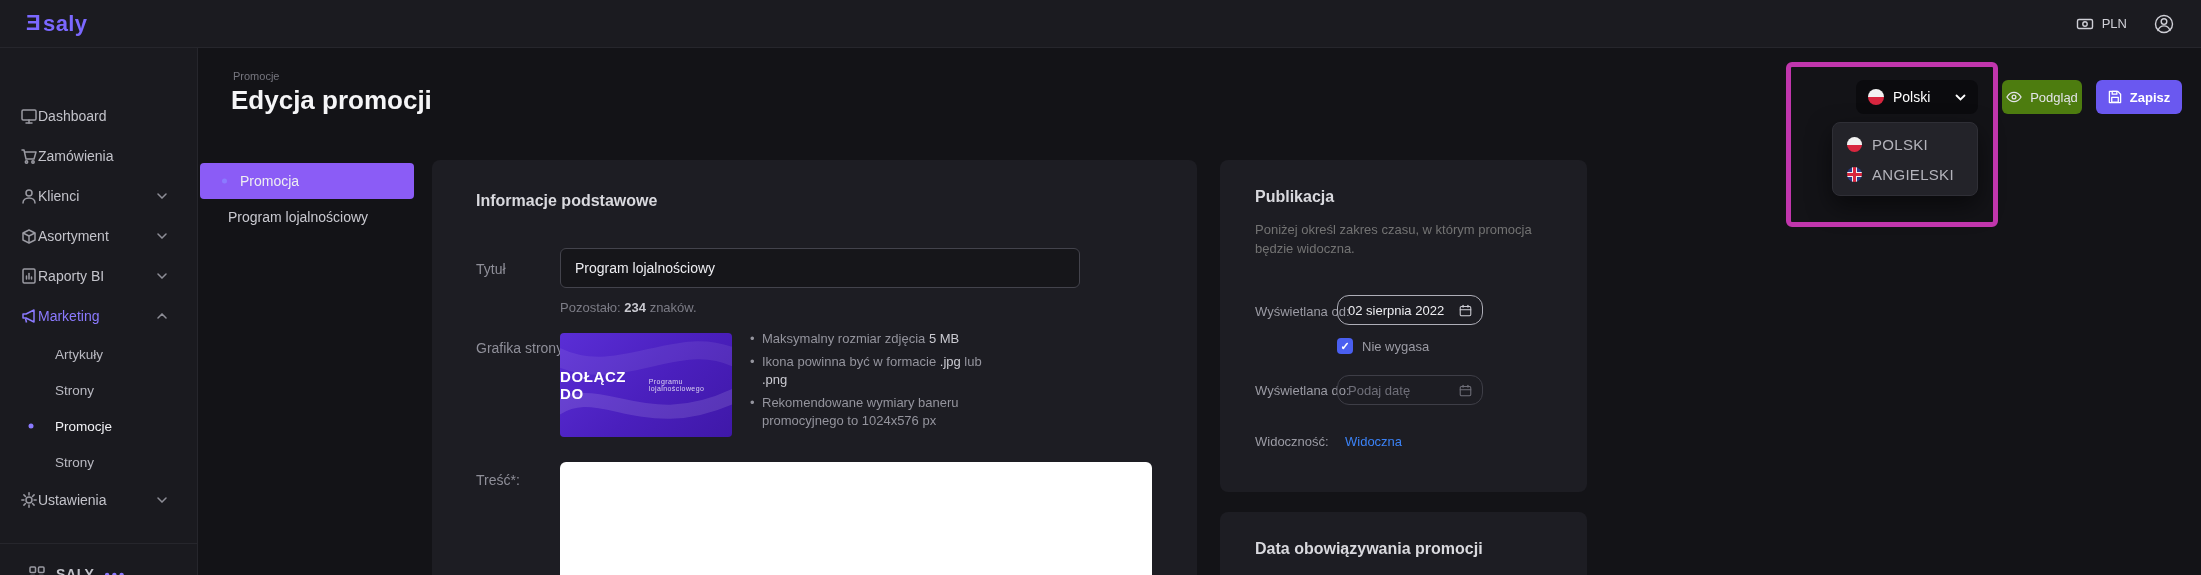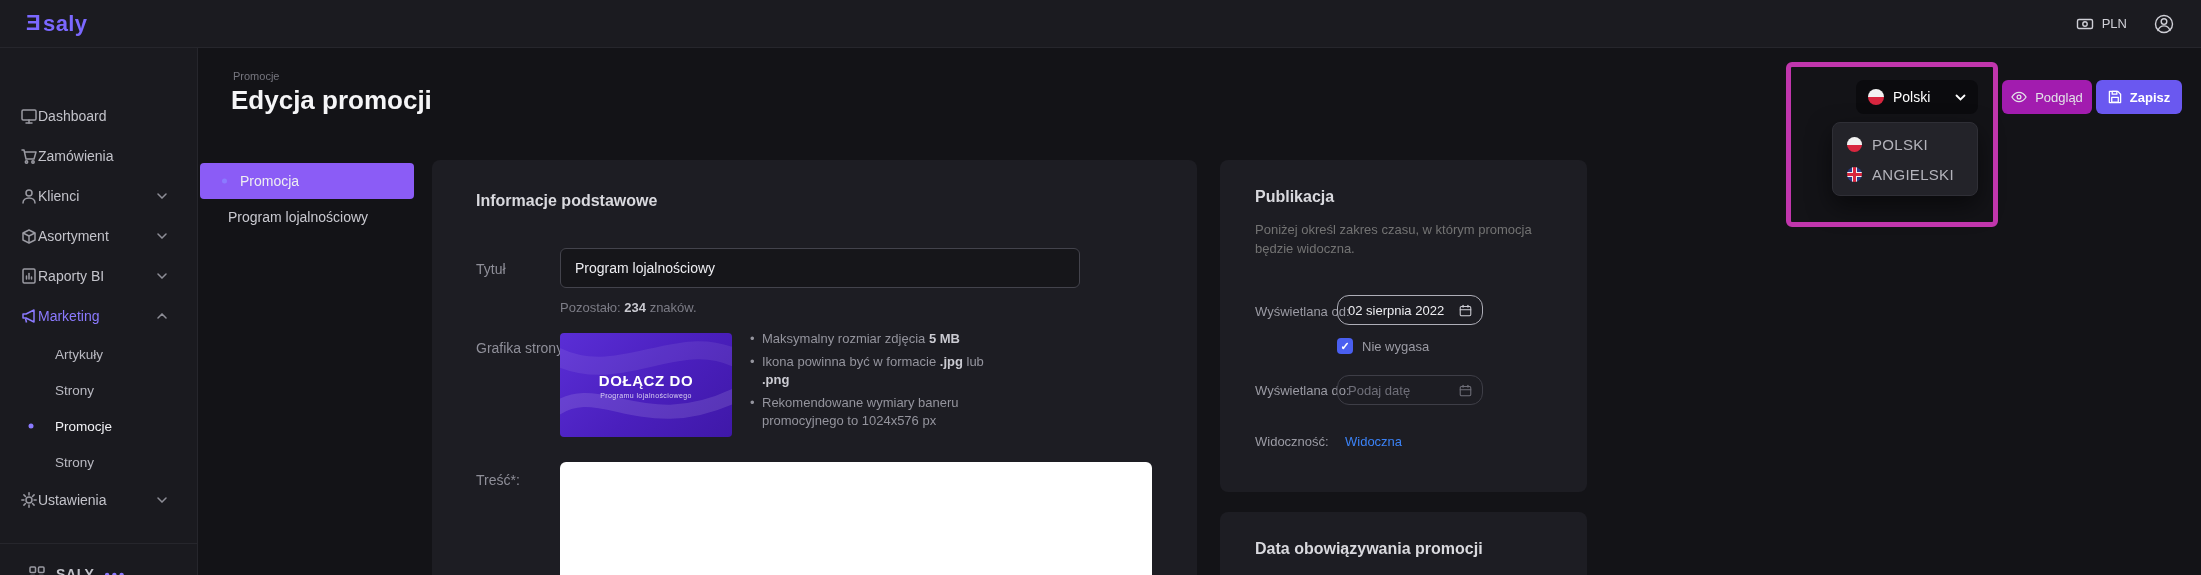--- a/index.html
+++ b/index.html
@@ -48,28 +48,28 @@
   .card-title{position:absolute;font-size:16px;font-weight:600;color:#d9d9de}
   .flabel{position:absolute;font-size:14px;color:#8f8f99}
 
   
   #card-basic .card-title{left:44px;top:32px}
   .lbl-title{left:44px;top:101px}
   .input-title{position:absolute;left:128px;top:88px;width:520px;height:40px;background:#16161a;border:1px solid #43434c;border-radius:6px;color:#ededf1;font-size:14px;padding:0 14px;font-family:inherit;outline:none}
   .helper{position:absolute;left:128px;top:140px;font-size:13px;color:#7c7c86}
   .helper b{color:#c9c9d0;font-weight:700}
   .lbl-graphic{left:44px;top:180px}
-  .thumb{position:absolute;left:128px;top:173px;width:172px;height:104px;border-radius:4px;background:linear-gradient(135deg,#5a2ed6 0%,#4a1fbd 55%,#3f18a8 100%);overflow:hidden;display:flex;flex-direction:column;align-items:center;justify-content:center;gap:3px;cursor:pointer}
+  .thumb{position:absolute;left:128px;top:173px;width:172px;height:104px;border-radius:4px;background:linear-gradient(135deg,#5a2ed6 0%,#4a1fbd 55%,#3f18a8 100%);overflow:hidden;display:flex;flex-direction:row;align-items:center;justify-content:center;gap:3px;cursor:pointer}
   .thumb-deco{position:absolute;inset:0}
   .thumb .bt{position:relative;color:#fff;font-weight:800;font-size:15px;letter-spacing:.6px}
   .thumb .bs{position:relative;color:rgba(255,255,255,.78);font-size:7px;letter-spacing:.4px}
   .bullets{position:absolute;left:316px;top:170px;width:258px;font-size:13px;color:#94949d;line-height:18px}
   .bullets li{list-style:none;position:relative;padding-left:14px;margin-bottom:5px}
   .bullets li::before{content:"\2022";position:absolute;left:2px;color:#94949d}
-  .bullets b{color:#cbcbd2;font-weight:700}
+  .bullets b{color:#cbcbd2;font-weight:400}
   .lbl-content{left:44px;top:312px}
   .editor{position:absolute;left:128px;top:302px;width:592px;height:180px;background:#ffffff;border-radius:6px;cursor:text}
 
   
   #card-pub .card-title{left:35px;top:28px}
   .pub-desc{position:absolute;left:35px;top:60px;width:300px;font-size:13px;line-height:19px;color:#737373}
   .row-label{position:absolute;font-size:13px;color:#9b9ba4}
   .lbl-from{left:35px;top:144px}
   .lbl-to{left:35px;top:223px}
   .lbl-vis{left:35px;top:274px}
@@ -93,21 +93,21 @@
   .flag-pl{background:linear-gradient(180deg,#f2f2f2 0 50%,#d8263f 50% 100%)}
   .flag-uk{background:
     linear-gradient(0deg,transparent 43%,#d8263f 43% 57%,transparent 57%),
     linear-gradient(90deg,transparent 43%,#d8263f 43% 57%,transparent 57%),
     linear-gradient(0deg,transparent 33%,#f2f2f2 33% 67%,transparent 67%),
     linear-gradient(90deg,transparent 33%,#f2f2f2 33% 67%,transparent 67%),
     #2c3a86}
   .lang-dd{position:absolute;left:1832px;top:122px;width:146px;background:#232329;border:1px solid #2f2f36;border-radius:8px;box-shadow:0 10px 24px rgba(0,0,0,.5);padding:6px 0;z-index:20}
   .dd-item{height:30px;display:flex;align-items:center;gap:10px;padding:0 14px;font-size:15px;color:#b3b3bb;letter-spacing:.3px;cursor:pointer}
   .btn{position:absolute;top:80px;height:34px;border-radius:6px;display:flex;align-items:center;justify-content:center;gap:8px;font-size:13px;cursor:pointer;z-index:20;border:none;font-family:inherit}
-  .btn-preview{left:2002px;width:90px;background:#a21caf;color:#e3e3e8}
+  .btn-preview{left:2002px;width:80px;background:#4d7c0f;color:#e3e3e8}
   .btn-save{left:2096px;width:86px;background:#6a58f0;color:#fff;font-weight:600}
   .annotation{position:absolute;left:1786px;top:62px;width:212px;height:165px;border:5px solid #c136ad;border-radius:6px;z-index:30;pointer-events:none}
 </style>
 </head>
 <body>
 
 <header class="topbar">
   <div class="logo">
     <span class="logo-mark">Ǝ</span>
     <span>saly</span>

